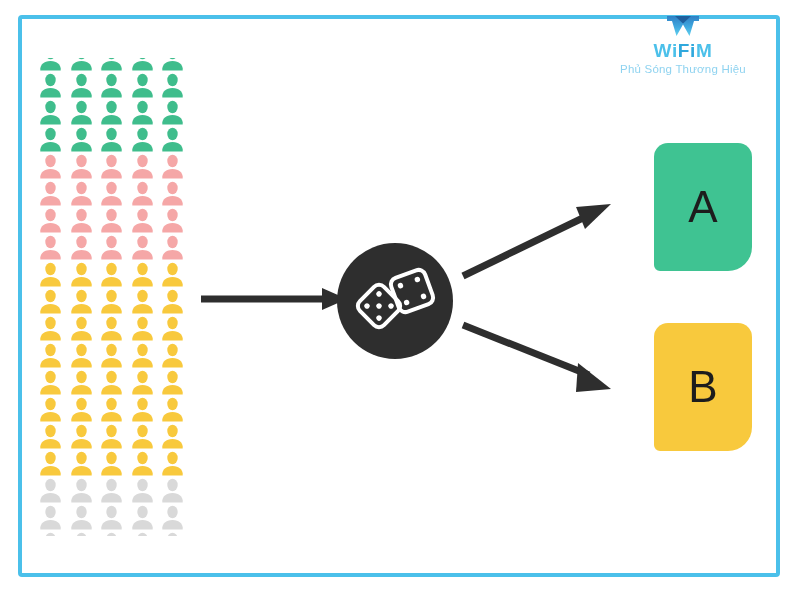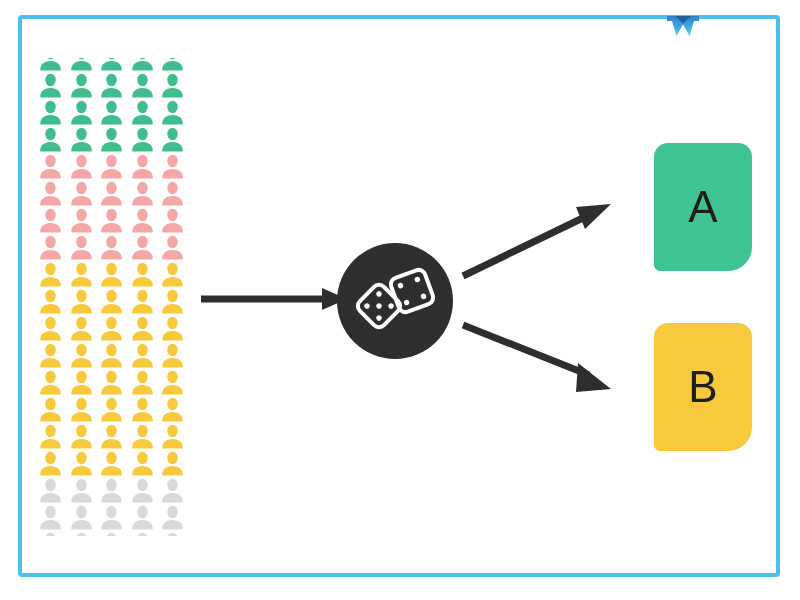--- a/index.html
+++ b/index.html
@@ -134,20 +134,24 @@
         <linearGradient id="wgrad" x1="0" y1="0" x2="0" y2="1">
           <stop offset="0%" stop-color="#2f7fc4"></stop>
           <stop offset="55%" stop-color="#3fa9e0"></stop>
           <stop offset="100%" stop-color="#63d2ef"></stop>
         </linearGradient>
       </defs>
       <path d="M4 2 L36 2 L36 7 L31 7 L26.5 22 L20 10.5 L13.5 22 L9 7 L4 7 Z" fill="url(#wgrad)"></path>
       <path d="M12 2 L28 2 L20 9.5 Z" fill="#1e5f9e"></path>
     </svg>
   </div>
+  <div id="brand-name">
+    <span>Wi</span><span class="fi">Fi</span><span>M</span>
+  </div>
+  <div id="brand-tagline">Phủ Sóng Thương Hiệu</div>
 </div>
 
 <div id="people-grid">
     <div class="people-row" style="margin-top: -13px;">
       <svg class="person-icon" viewBox="0 0 21 26">
         <ellipse cx="10.5" cy="8" rx="5.2" ry="6.2" fill="#3fbd8c"></ellipse>
         <path d="M10.5 16 C3.6 16 0.6 20 0.3 23.6 L0.3 25.4 L20.7 25.4 L20.7 23.6 C20.4 20 17.4 16 10.5 16 Z" fill="#3fbd8c"></path>
       </svg>
       <svg class="person-icon" viewBox="0 0 21 26">
         <ellipse cx="10.5" cy="8" rx="5.2" ry="6.2" fill="#3fbd8c"></ellipse>

